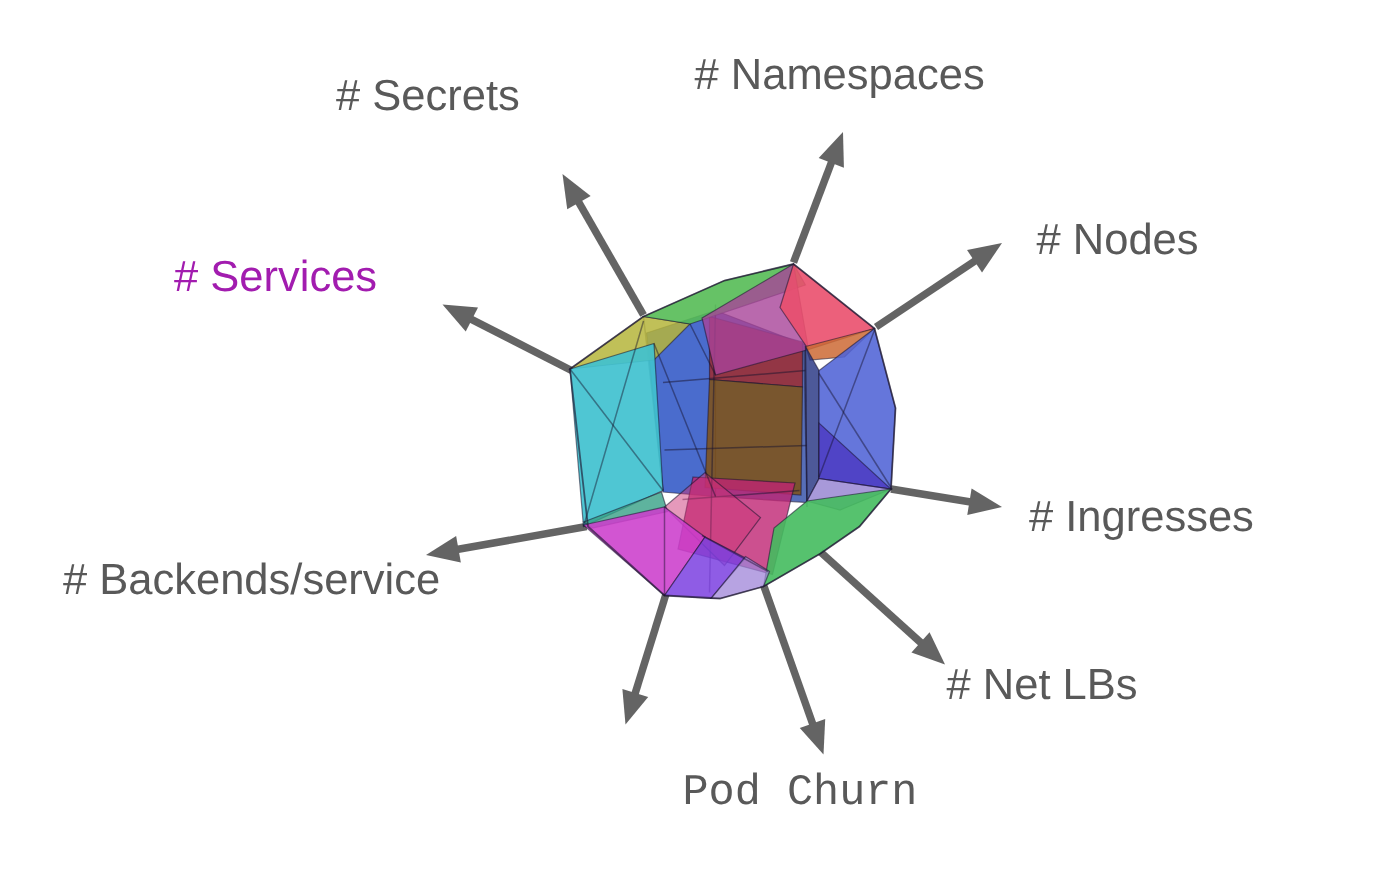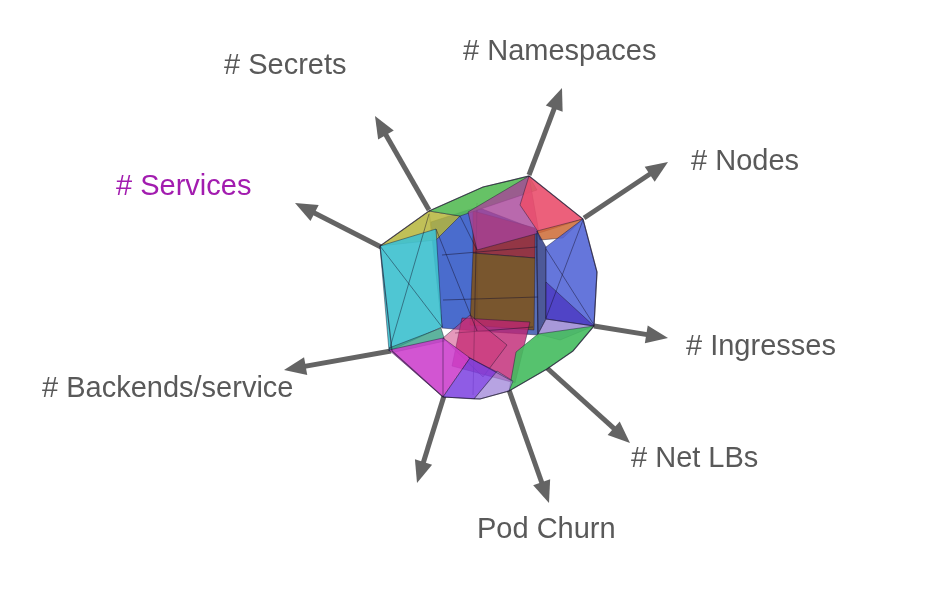--- a/index.html
+++ b/index.html
@@ -82,14 +82,14 @@
       <polygon points="429,211 483,187 529,176 583,219 597,272 594,326 573,351 547,369 509,391 480,399 443,397 392,351 380,246" fill="none" stroke="rgba(30,25,50,0.65)" stroke-width="1.2"></polygon>
     </svg>
 
   <div class="dim-label" style="left: 224px; top: 50px; color: rgb(89, 89, 89);"># Secrets</div>
   <div class="dim-label" style="left: 463px; top: 36px; color: rgb(89, 89, 89);"># Namespaces</div>
   <div class="dim-label" style="left: 677px; top: 146px; color: rgb(89, 89, 89); margin-left: 14px;"># Nodes</div>
   <div class="dim-label" style="left: 116px; top: 171px; color: #a21caf;"># Services</div>
   <div class="dim-label" style="left: 686px; top: 331px; color: rgb(89, 89, 89);"># Ingresses</div>
   <div class="dim-label" style="left: 631px; top: 443px; color: rgb(89, 89, 89);"># Net LBs</div>
   <div class="dim-label" style="left: 42px; top: 373px; color: rgb(89, 89, 89);"># Backends/service</div>
-  <div class="dim-label" style="left: 477px; top: 514px; color: rgb(89, 89, 89);">Pod Churn</div>
+  <div class="dim-label" style="left: 455px; top: 514px; color: rgb(89, 89, 89); font-family: Liberation Mono, monospace;">Pod Churn</div>
 </div>
 
 </body></html>

